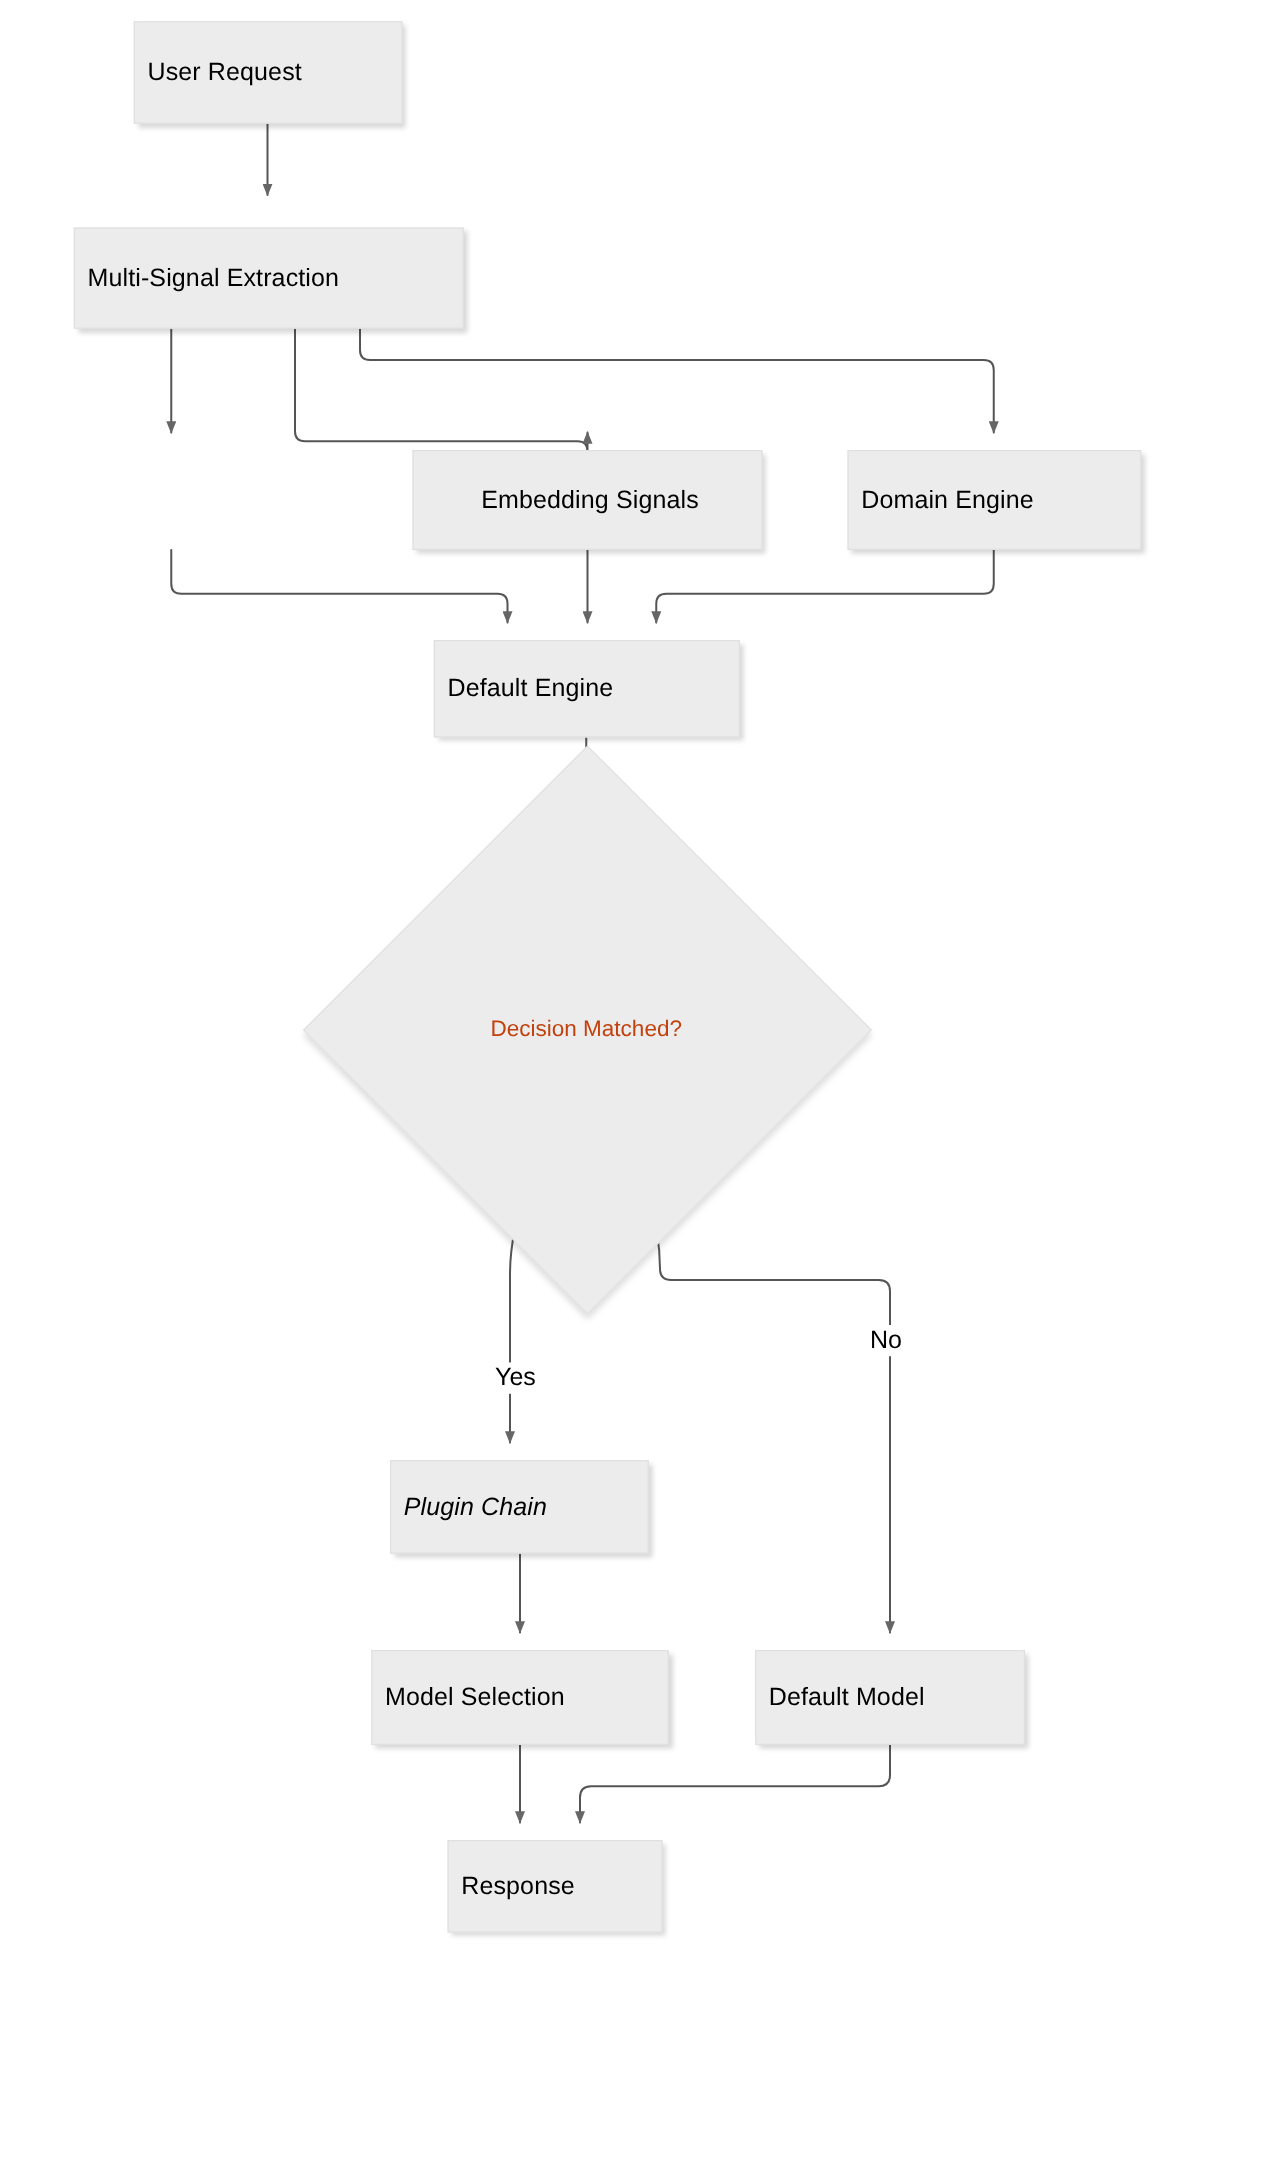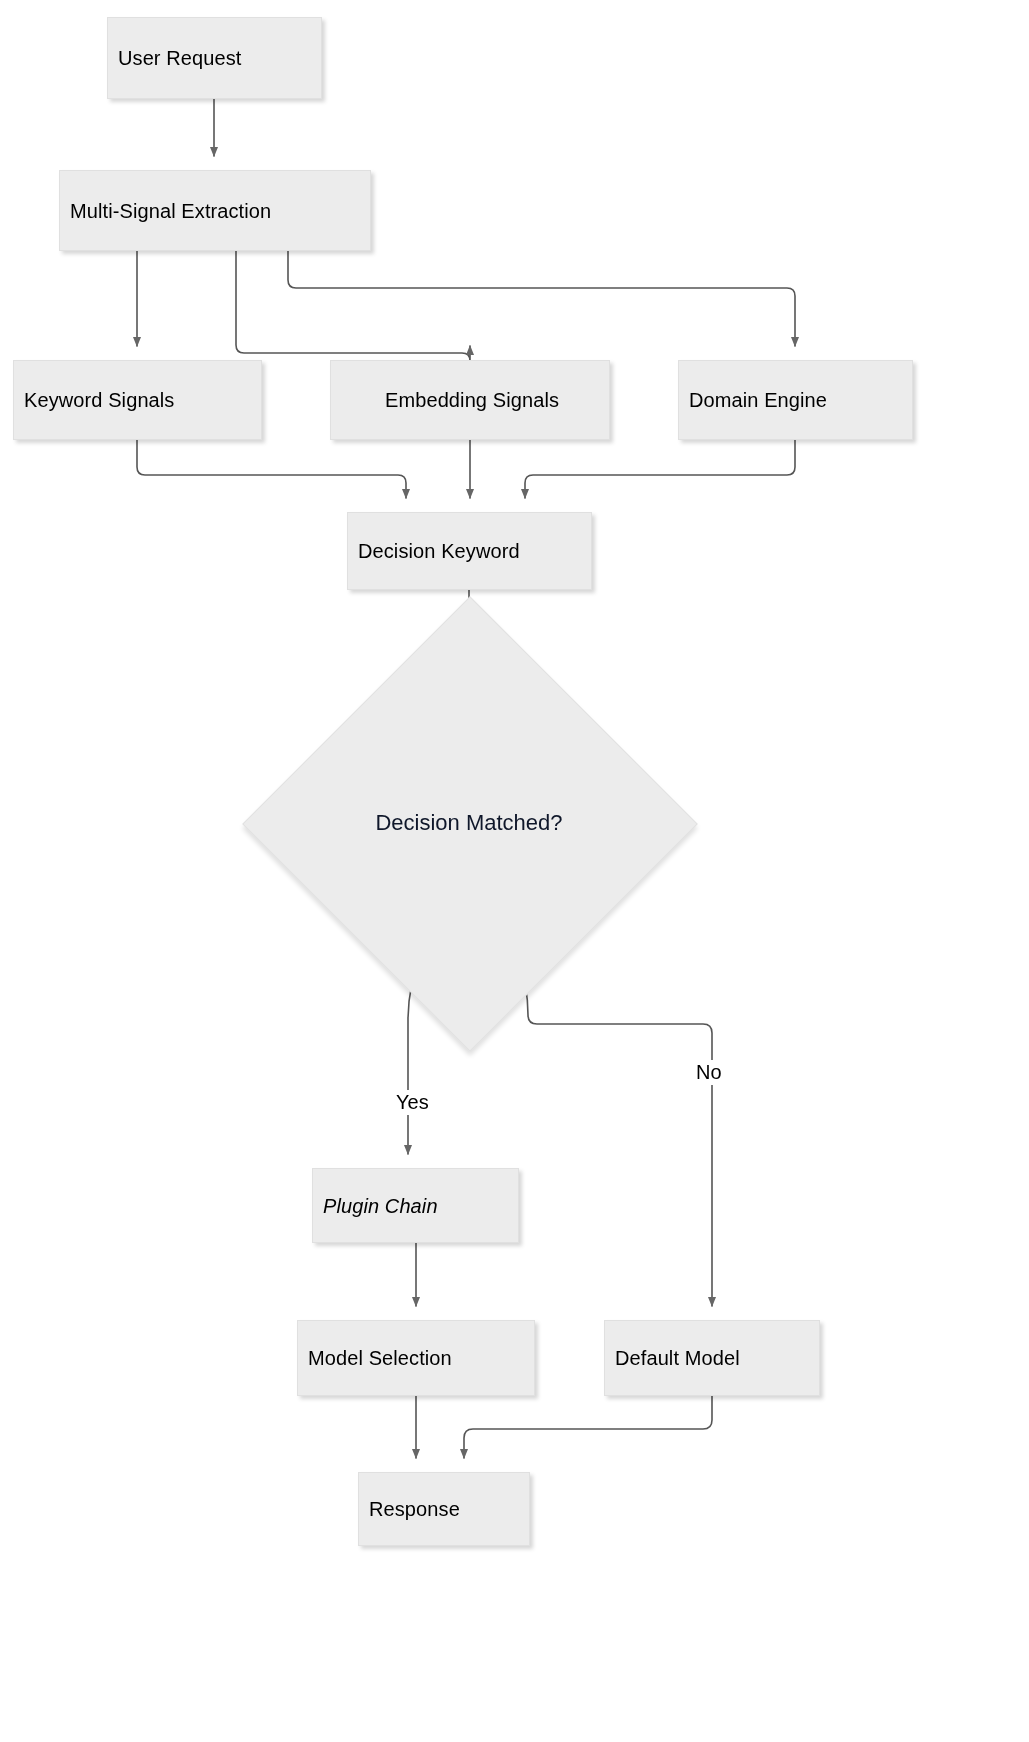--- a/index.html
+++ b/index.html
@@ -61,23 +61,23 @@
     width: 100%;
     height: 100%;
     background: #ececec;
     border: 1px solid #e2e2e2;
     transform: rotate(45deg);
     box-shadow: 3px 3px 5px rgba(0,0,0,0.13);
   }
   .diamond-label {
     position: relative;
     z-index: 3;
-    color: #0f172a;
+    color: #c2410c;
     font-family: "Liberation Sans", sans-serif;
-    font-size: 22px;
+    font-size: 18px;
     white-space: nowrap;
     text-align: center;
   }
   .edge-label {
     position: absolute;
     z-index: 3;
     color: #000000;
     font-family: "Liberation Sans", sans-serif;
     font-size: 20px;
     background: #ffffff;
@@ -124,38 +124,35 @@
       <path d="M416,1396 L416,1458" marker-end="url(#arrowhead)"></path>
 
       <path d="M712,1396 L712,1420 Q712,1429 703,1429 L473,1429 Q464,1429 464,1438 L464,1458" marker-end="url(#arrowhead)"></path>
     </g>
   </svg>
 
   <div class="node" style="left:107px; top:17px; width:215px; height:82px;">
     <span class="node-label">User Request</span>
   </div>
 
-  <div class="node" style="left:59px; top:170px; width:312px; height:81px;">
+  <div class="node" style="left:59px; top:182px; width:312px; height:81px;">
     <span class="node-label">Multi-Signal Extraction</span>
   </div>
 
-  <div class="node" style="left:13px; top:360px; width:249px; height:80px;">
-    <span class="node-label">Keyword Signals</span>
-  </div>
 
   <div class="node" style="left:330px; top:360px; width:280px; height:80px;padding-left:44px;">
     <span class="node-label">Embedding Signals</span>
   </div>
 
   <div class="node" style="left:678px; top:360px; width:235px; height:80px;">
     <span class="node-label">Domain Engine</span>
   </div>
 
   <div class="node" style="left:347px; top:512px; width:245px; height:78px;">
-    <span class="node-label">Decision Keyword</span>
+    <span class="node-label">Default Engine</span>
   </div>
 
   <div class="diamond-wrap" style="left:309px; top:663px; width:320px; height:320px;">
     <div class="diamond-shape"></div>
     <span class="diamond-label">Decision Matched?</span>
   </div>
 
   <div class="node" style="left:312px; top:1168px; width:207px; height:75px;font-style:italic;">
     <span class="node-label">Plugin Chain</span>
   </div>

